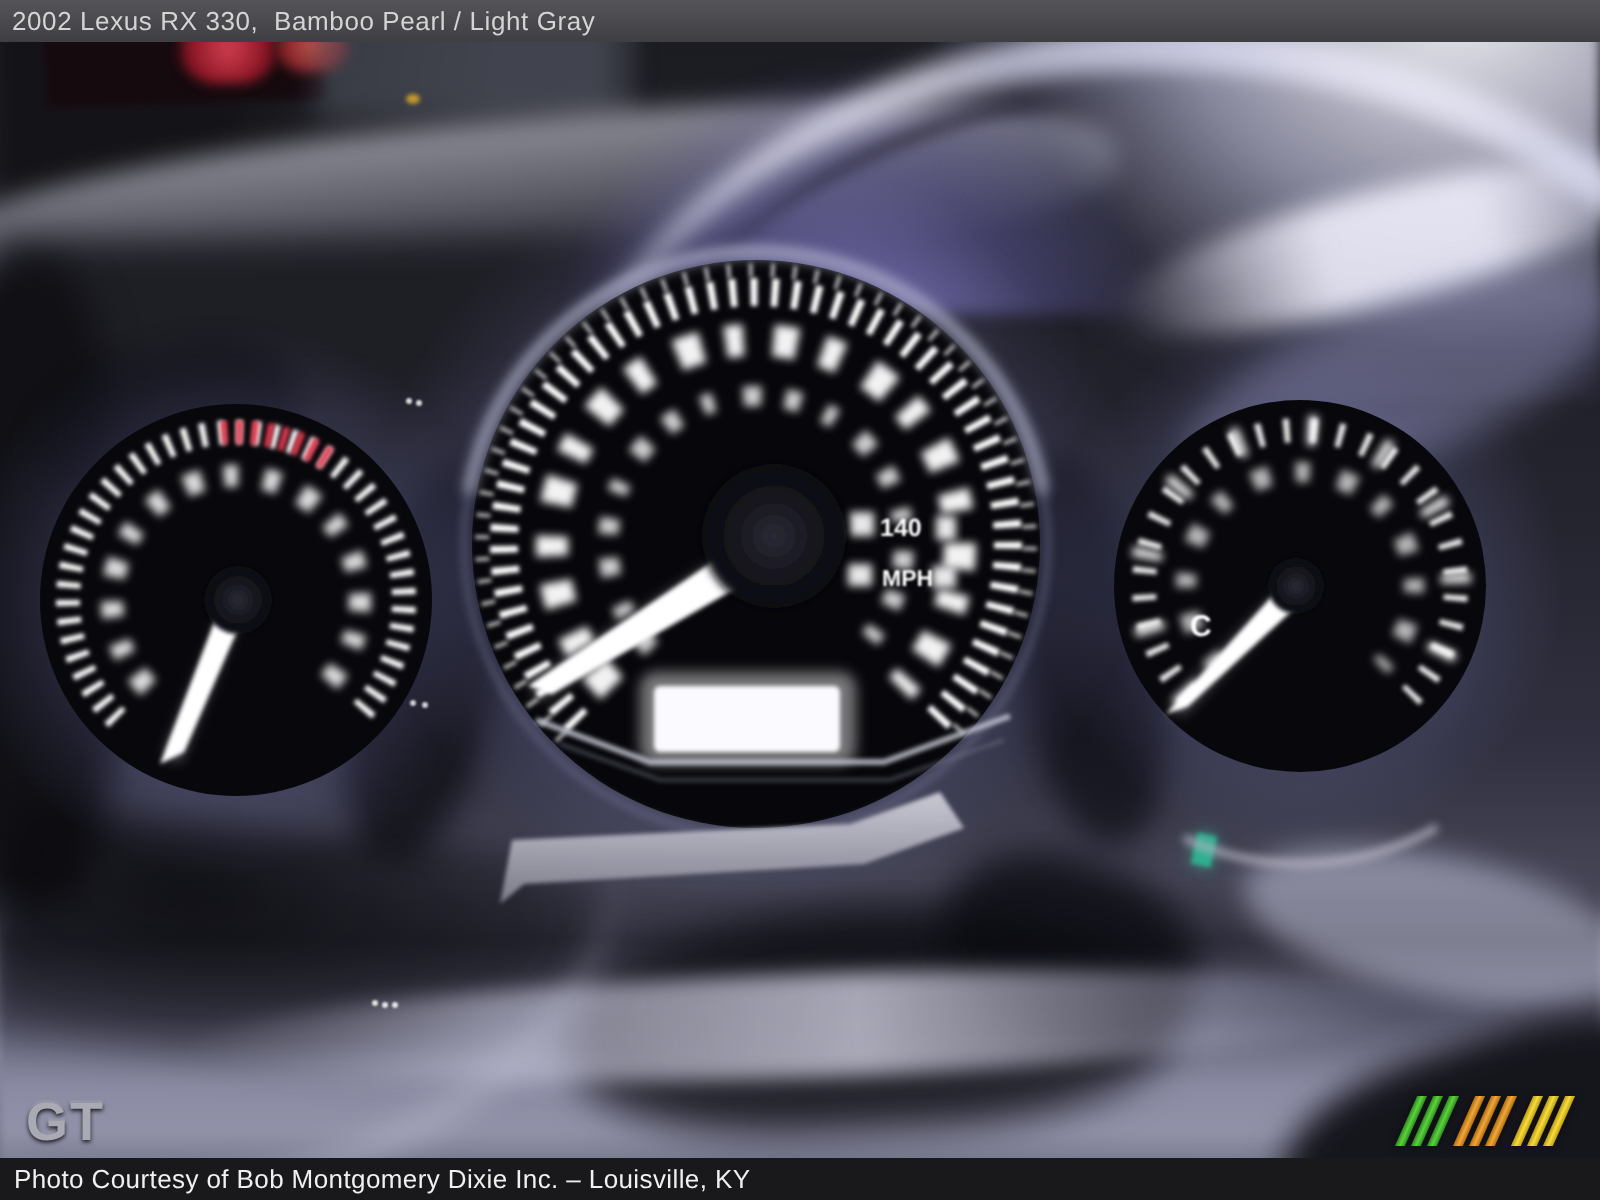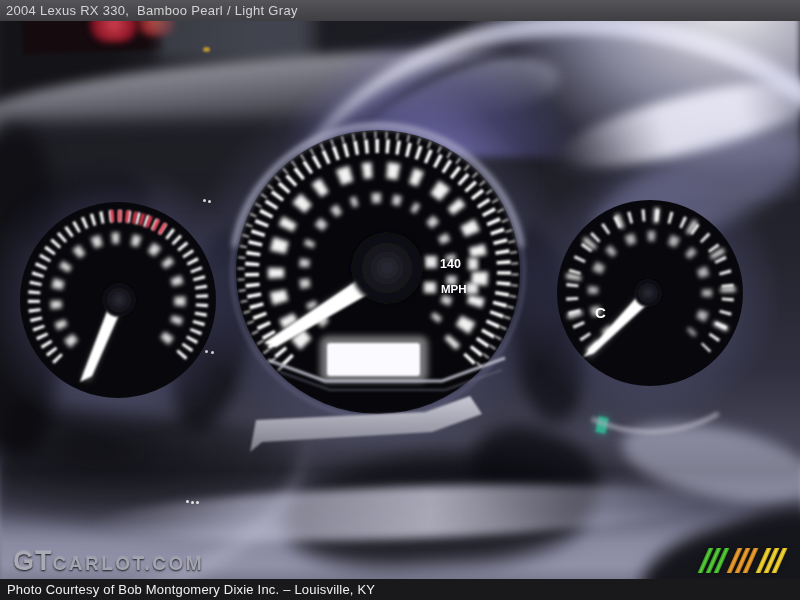--- a/index.html
+++ b/index.html
@@ -218,26 +218,25 @@
     <div class="speck-w" style="left:186px;top:500px;"></div>
     <div class="speck-w" style="left:191px;top:501px;"></div>
     <div class="speck-w" style="left:196px;top:501px;"></div>
     <div class="speck-w" style="left:203px;top:199px;"></div>
     <div class="speck-w" style="left:208px;top:200px;"></div>
     <div class="speck-w" style="left:205px;top:350px;"></div>
     <div class="speck-w" style="left:211px;top:351px;"></div>
   </div>
 
   <div class="header-bar">
-    <span>2004 Lexus RX 330,  Bamboo Pearl / Light Gray</span>
+    <span>2002 Lexus RX 330,  Bamboo Pearl / Light Gray</span>
   </div>
 
   <div class="gtlogo">
     <span class="gt">GT</span>
-      <span class="rest">carlot.com</span>
   </div>
 
   <div class="stripes">
     <div class="stripe-group g1">
         <i></i>
         <i></i>
         <i></i>
       </div>
     <div class="stripe-group g2">
         <i></i>

